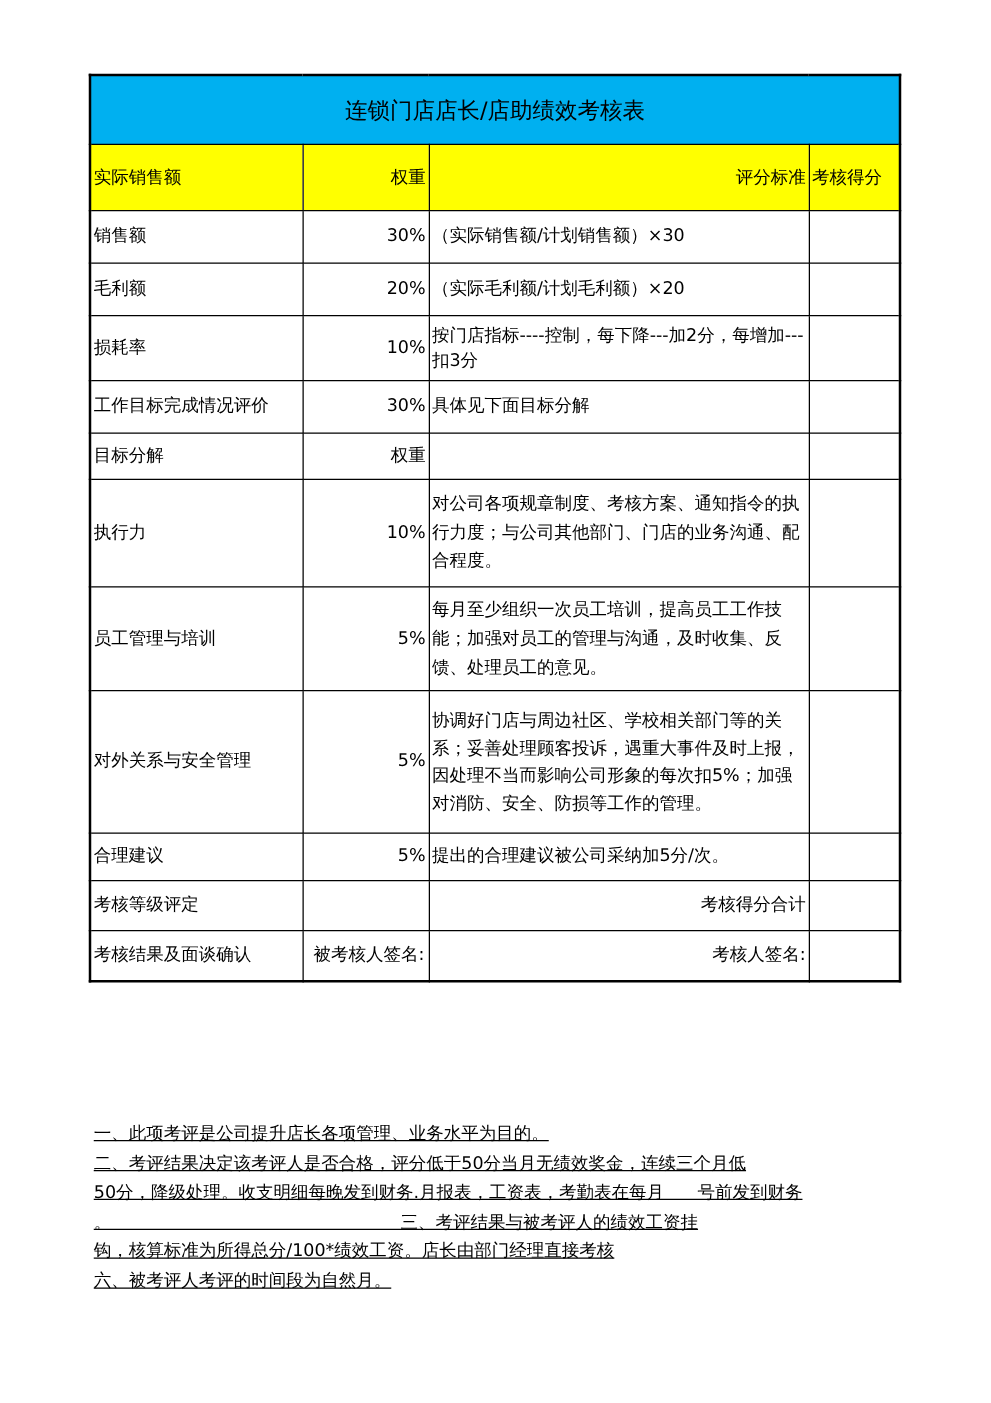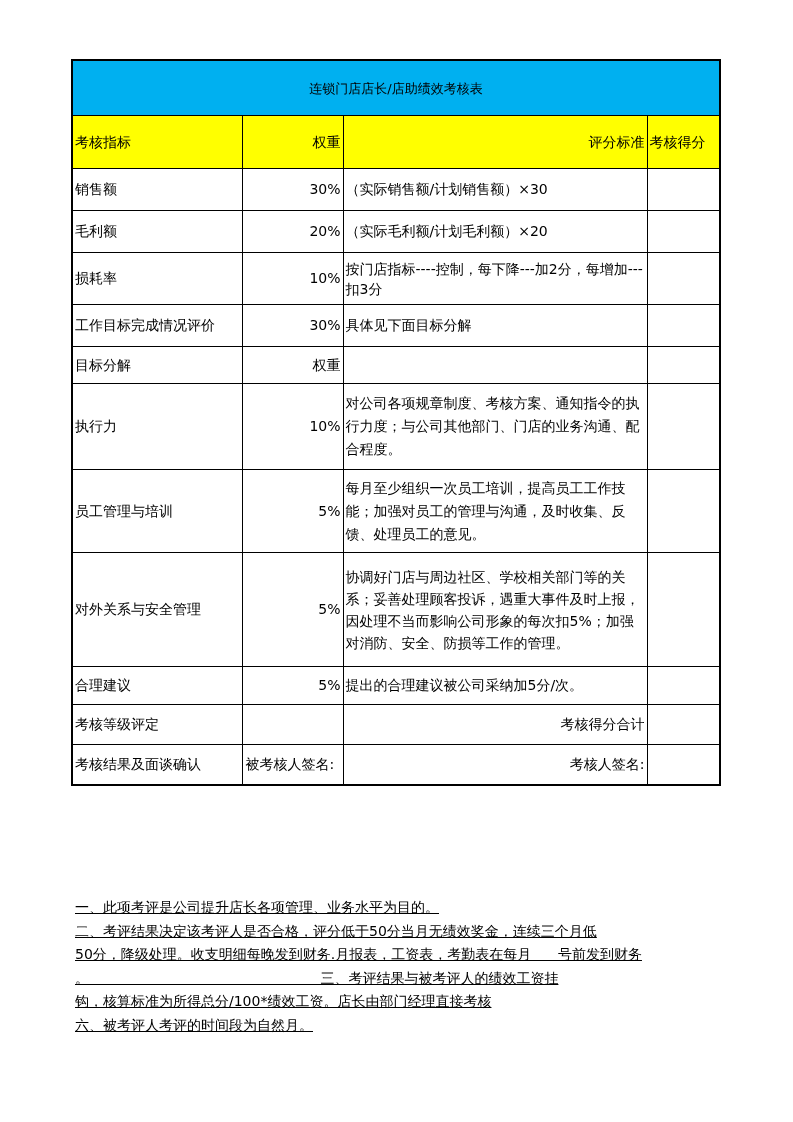--- a/index.html
+++ b/index.html
@@ -1,21 +1,21 @@
 <!DOCTYPE html>
 <html><head>
 <meta charset="utf-8">
 <style>
   html, body { margin: 0; padding: 0; background: #ffffff; }
   body { width: 793px; height: 1122px; position: relative; font-family: "DejaVu Sans", "Liberation Sans", sans-serif; color: #000; }
   .sheet { position: absolute; left: 71px; top: 59px; width: 648px; }
   table { border-collapse: collapse; table-layout: fixed; width: 648px; font-size: 14px; }
   td { border: 1px solid #000; padding: 0 2px; overflow: hidden; white-space: nowrap; line-height: 19px; vertical-align: middle; }
   table { border: 2px solid #000; }
-  .title { background: #00b0f0; text-align: center; height: 54px; font-size: 13px; }
+  .title { background: #00b0f0; text-align: center; height: 54px; font-size: 18px; }
   .hdr td { background: #ffff00; height: 52px; }
   .c { text-align: right; }
   .l { text-align: left; }
   .wrap { white-space: normal; word-break: break-all; line-height: 23px; margin-left: 18px; }
   .notes { position: absolute; left: 75px; top: 896px; width: 660px; font-size: 14px; line-height: 23.5px; text-decoration: underline; }
   .notes div { white-space: pre; }
 </style>
 </head>
 <body>
 
@@ -25,21 +25,21 @@
       <col style="width:170px">
       <col style="width:101px">
       <col style="width:304px">
       <col style="width:73px">
     </colgroup>
     <tbody>
         <tr>
       <td colspan="4" class="title">连锁门店店长/店助绩效考核表</td>
     </tr>
     <tr class="hdr">
-      <td class="l">考核指标</td>
+      <td class="l">实际销售额</td>
       <td class="c">权重</td>
       <td class="c">评分标准</td>
       <td class="l">考核得分</td>
     </tr>
     <tr style="height:42px">
       <td>销售额</td>
       <td class="c">30%</td>
       <td>（实际销售额/计划销售额）×30</td>
       <td></td>
     </tr>
@@ -92,21 +92,21 @@
       <td></td>
     </tr>
     <tr style="height:40px">
       <td>考核等级评定</td>
       <td></td>
       <td class="c">考核得分合计</td>
       <td></td>
     </tr>
     <tr style="height:40px">
       <td>考核结果及面谈确认</td>
-      <td style="text-align:left;padding:3px">被考核人签名:</td>
+      <td style="text-align:right;padding:3px">被考核人签名:</td>
       <td class="c">考核人签名:</td>
       <td></td>
     </tr>
   </tbody>
     </table>
 </div>
 
 <div class="notes">
   <div>一、此项考评是公司提升店长各项管理、业务水平为目的。</div>
   <div>二、考评结果决定该考评人是否合格，评分低于50分当月无绩效奖金，连续三个月低</div>

